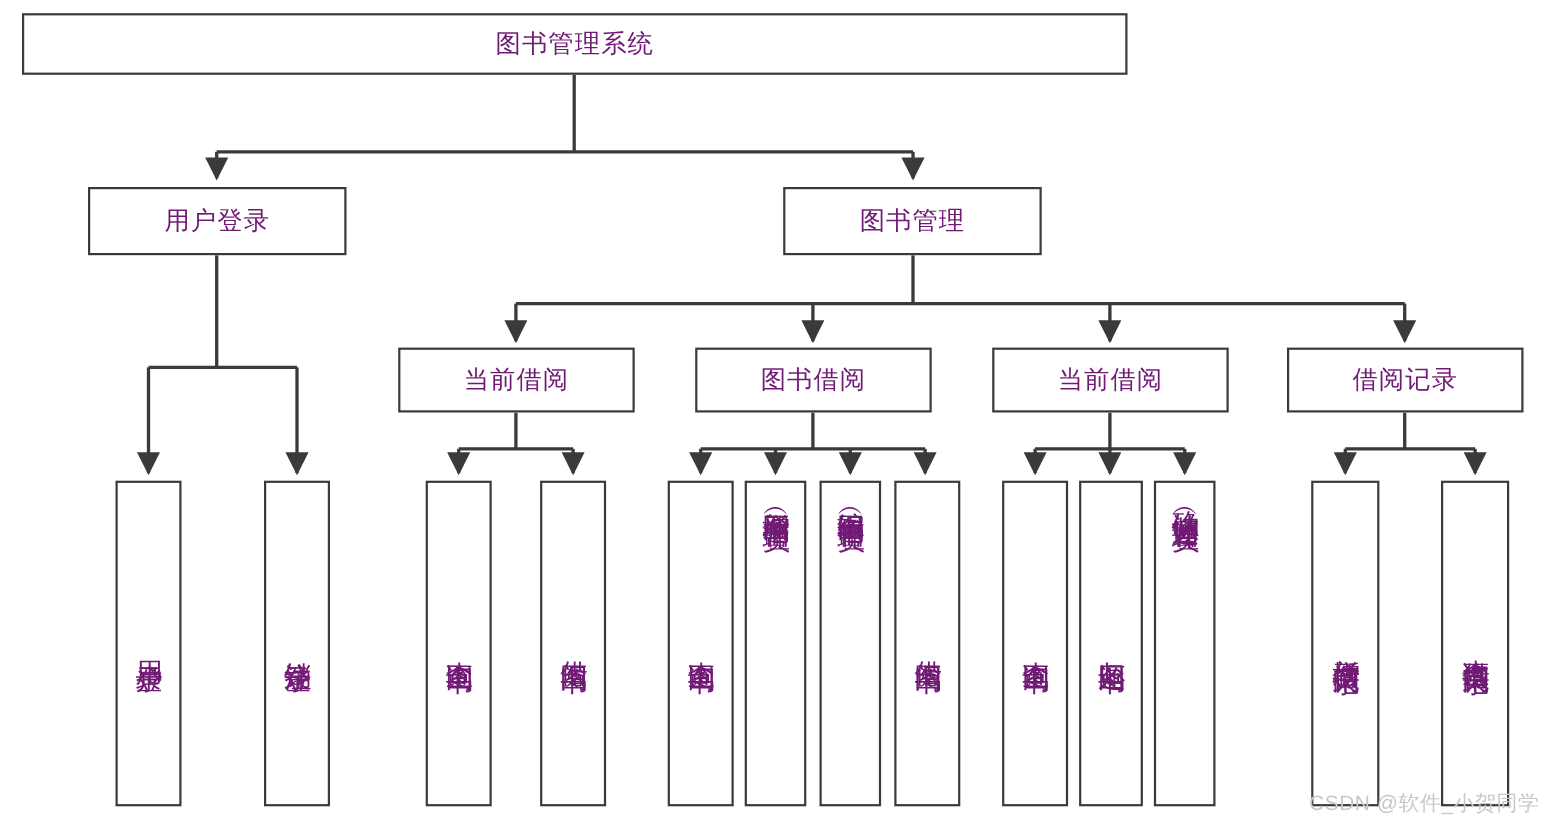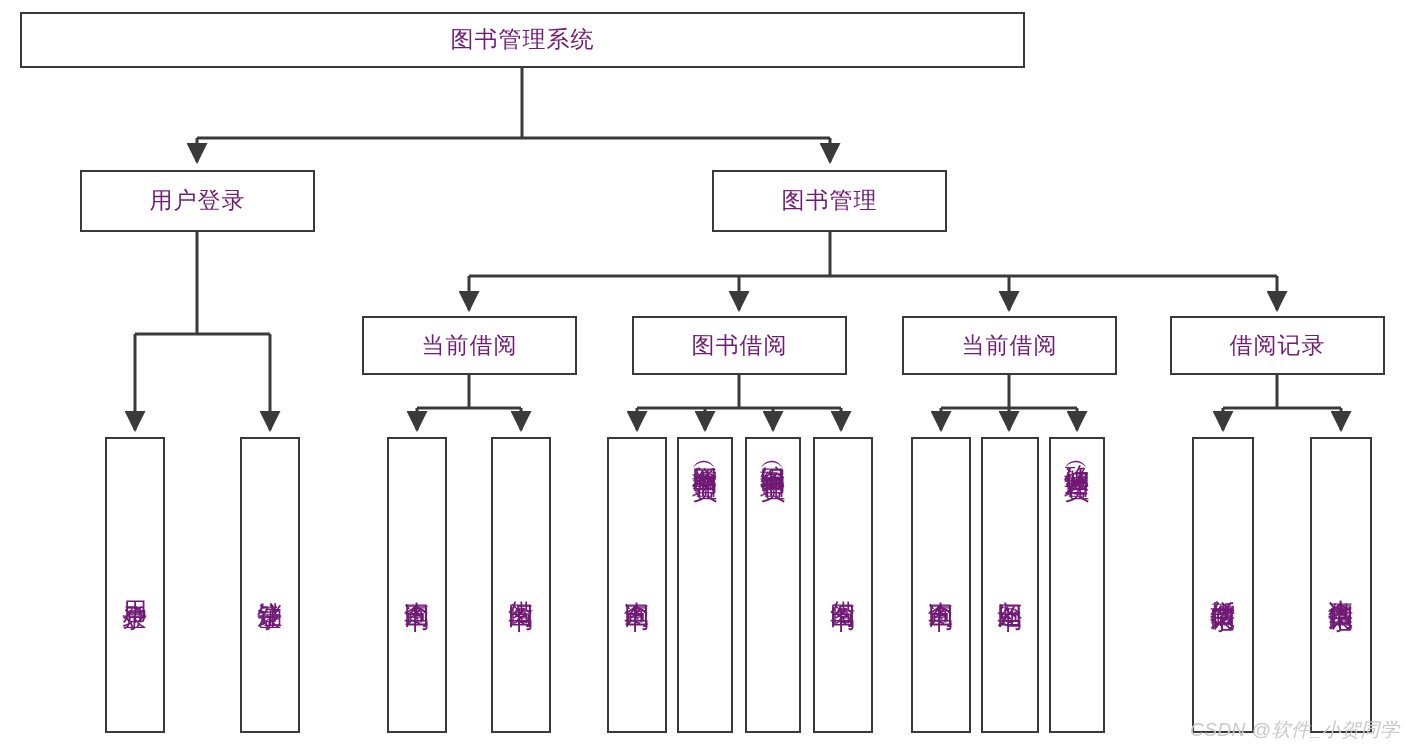--- a/index.html
+++ b/index.html
@@ -115,15 +115,15 @@
   <div class="node vert tall-text" style="left:745px;top:437px;width:56px;height:296px;">编辑图书（管理员）</div>
   <div class="node vert" style="left:813px;top:437px;width:60px;height:296px;">借阅图书</div>
 
   <div class="node vert" style="left:911px;top:437px;width:60px;height:296px;">查询图书</div>
   <div class="node vert" style="left:981px;top:437px;width:58px;height:296px;">归还图书</div>
   <div class="node vert tall-text" style="left:1049px;top:437px;width:56px;height:296px;">确认归还（管理员）</div>
 
   <div class="node vert" style="left:1192px;top:437px;width:62px;height:296px;">新增借阅记录</div>
   <div class="node vert" style="left:1310px;top:437px;width:62px;height:296px;">查询借阅记录</div>
 
-  <div class="watermark" style="left:1190px;top:717px;font-style:italic;">CSDN @软件_小贺同学</div>
+  <div class="watermark" style="left:1190px;top:717px;">CSDN @软件_小贺同学</div>
 
 </div>
 
 </body></html>

